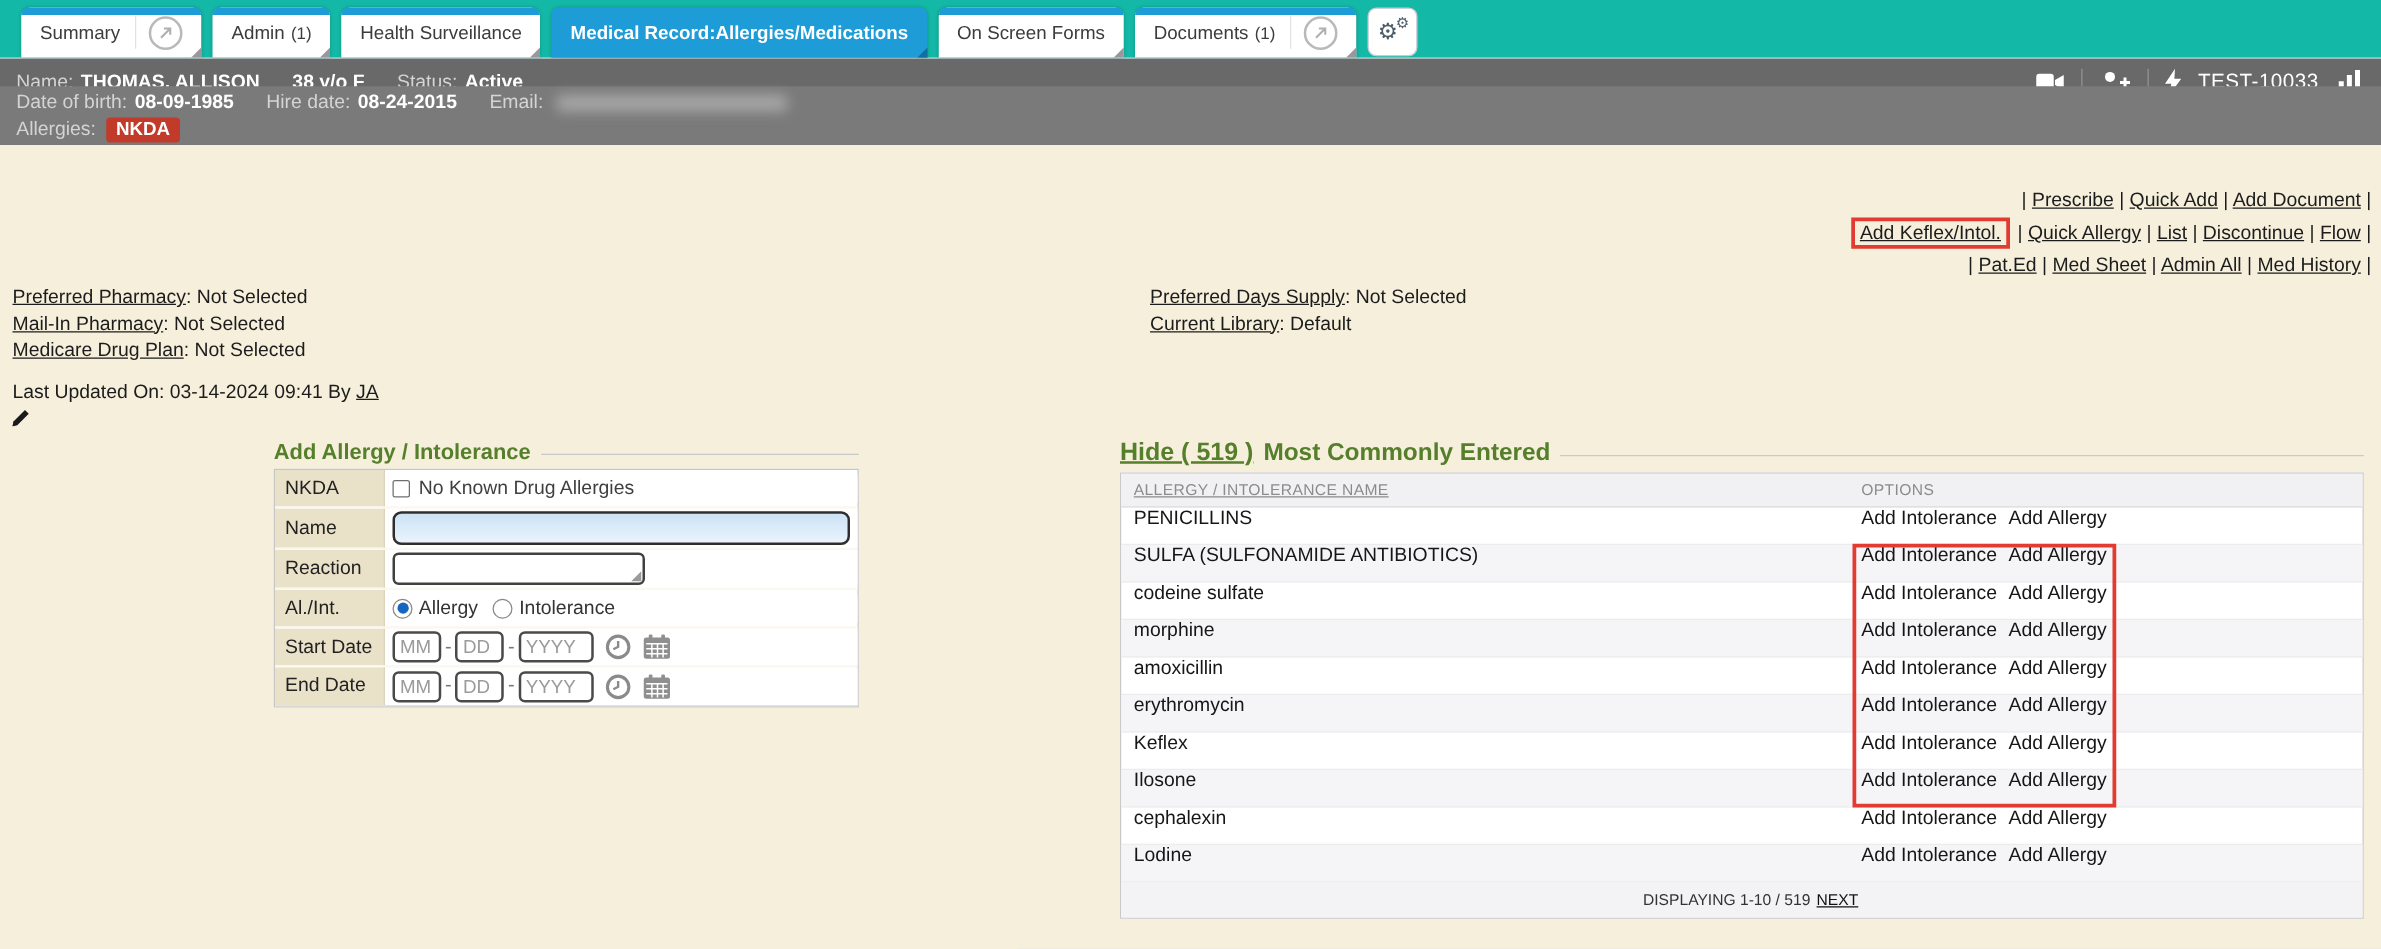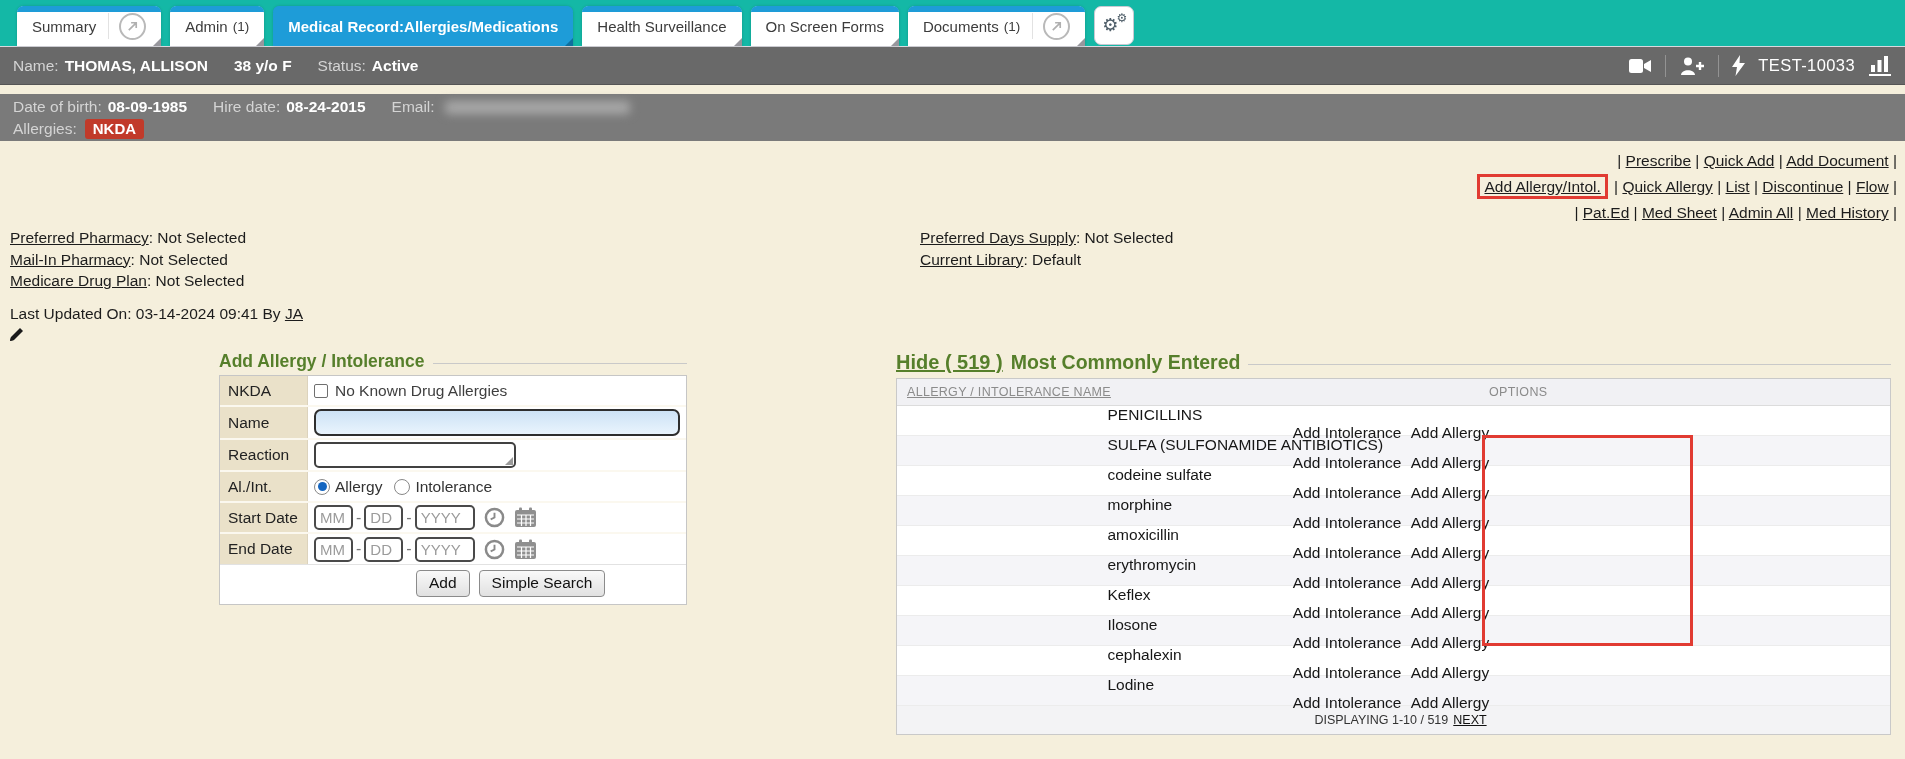--- a/index.html
+++ b/index.html
@@ -24,21 +24,21 @@
             display:flex; align-items:center; justify-content:center; flex:0 0 auto; }
   .gearbtn { height:39px; width:40px; background:#fff; border:1px solid #c9c9d2; border-radius:7px;
              display:flex; align-items:center; justify-content:center; margin-bottom:1px; cursor:pointer; }
   .gearbtn .gears { position:relative; width:24px; height:24px; color:#4e5d68; }
   .gearbtn .g1 { position:absolute; left:0; top:2px; font-size:18px; line-height:18px; }
   .gearbtn .g2 { position:absolute; right:-1px; top:-2px; font-size:12px; line-height:12px; }
 
   
   .hdr1 { position:absolute; top:47px; left:0; width:100%; height:38px; background:#696969;
           border-bottom:1px solid #555; display:flex; align-items:center; padding:0 13px; font-size:15.5px; }
-  .hdr2 { position:absolute; top:94px; left:0; width:100%; height:47px; background:#7a7a7a;
+  .hdr2 { position:absolute; top:69px; left:0; width:100%; height:47px; background:#7a7a7a;
           padding:2px 13px 0; font-size:15.5px; }
   .hdr2 .hline { height:22px; display:flex; align-items:center; }
   .hlabel { color:#d4d4d4; margin-right:6px; }
   .hval { color:#fff; font-weight:bold; margin-right:26px; }
   .hdr-right { margin-left:auto; display:flex; align-items:center; gap:13px; }
   .vsep { width:1px; height:22px; background:#939393; }
   .rec-id { color:#fff; font-size:16.5px; letter-spacing:.4px; }
   .nkda-badge { display:inline-block; background:var(--c-alert,#c13a2a); color:#fff; font-weight:bold;
                 padding:1px 8px 2px; border-radius:3px; margin-left:2px; font-size:15px; }
   .email-blur { display:inline-block; width:185px; height:13px; background:#a8a8a8;
@@ -104,22 +104,22 @@
   .panel { position:absolute; left:896px; top:351px; width:995px; }
   .hide-link { color:var(--c-green,#567f2b); font-weight:bold; font-size:20px;
                text-decoration:underline; cursor:pointer; white-space:nowrap; }
   .panel-title { color:var(--c-green,#567f2b); font-weight:bold; font-size:19.5px; white-space:nowrap; }
   .ctable { position:relative; margin-top:4px; border:1px solid #c9c9c9; background:#fff; }
   .thead { display:flex; align-items:center; height:27px; background:#f1f1f4;
            border-bottom:1px solid #dcdcdc; font-size:12.5px; color:#8b8b8b; letter-spacing:.3px; }
   .col-name { width:592px; padding-left:10px; flex:0 0 auto; }
   .col-opts { flex:1; }
   .thead .col-name span { text-decoration:underline; cursor:pointer; }
-  .trow { display:flex; align-items:center; height:30px; border-bottom:1px solid #ececec;
-          font-size:15.5px; color:#161616;flex-direction:column; }
+  .trow { display:flex; height:30px; border-bottom:1px solid #ececec;
+          font-size:15.5px; color:#161616; }
   .trow:nth-child(even) { background:#f5f5f8; }
   .opt-link { cursor:pointer; margin-right:5px; }
   .tfoot { display:flex; align-items:center; justify-content:center; height:28px; background:#f3f3f5;
            font-size:12.5px; color:#333; gap:5px;padding-left:14px; }
   .tfoot .next { text-decoration:underline; cursor:pointer; color:#111; }
   .red-overlay { position:absolute; left:585px; top:56px; width:211px; height:211px;
                  border:3px solid var(--c-hl,#e13b32); pointer-events:none; }
 </style>
 </head>
 <body>
@@ -134,25 +134,25 @@
           <span class="popout">
             <svg width="13" height="13" viewBox="0 0 14 14">
               <path d="M3 11 L11 3 M5.5 3 H11 V8.5" fill="none" stroke="#b0b0b0" stroke-width="1.8"></path>
             </svg>
           </span>
         </div>
         <div class="tab">
           <span class="tlabel">Admin</span>
           <span class="badge">(1)</span>
         </div>
+        <div class="tab">
+          <span class="tlabel">Health Surveillance</span>
+        </div>
         <div class="tab active">
           <span class="tlabel">Medical Record:Allergies/Medications</span>
-        </div>
-        <div class="tab">
-          <span class="tlabel">Health Surveillance</span>
         </div>
         <div class="tab">
           <span class="tlabel">On Screen Forms</span>
         </div>
         <div class="tab">
           <span class="tlabel">Documents</span>
           <span class="badge">(1)</span>
           <span class="tab-sep"></span>
           <span class="popout">
             <svg width="13" height="13" viewBox="0 0 14 14">
@@ -218,21 +218,21 @@
       <span class="email-blur"></span>
     </div>
     <div class="hline">
       <span class="hlabel">Allergies:</span>
       <span class="nkda-badge">NKDA</span>
     </div>
   </div>
 
   <div class="actions" id="actions-slot">
       <div class="arow"><span class="apipe">| </span><span class="alink">Prescribe</span><span class="apipe"> | </span><span class="alink">Quick Add</span><span class="apipe"> | </span><span class="alink">Add Document</span><span class="apipe"> |</span></div>
-      <div class="arow"><span class="alink boxed">Add Allergy/Intol.</span><span class="apipe"> | </span><span class="alink">Quick Allergy</span><span class="apipe"> | </span><span class="alink">List</span><span class="apipe"> | </span><span class="alink">Discontinue</span><span class="apipe"> | </span><span class="alink">Flow</span><span class="apipe"> |</span></div>
+      <div class="arow"><span class="alink boxed">Add Keflex/Intol.</span><span class="apipe"> | </span><span class="alink">Quick Allergy</span><span class="apipe"> | </span><span class="alink">List</span><span class="apipe"> | </span><span class="alink">Discontinue</span><span class="apipe"> | </span><span class="alink">Flow</span><span class="apipe"> |</span></div>
       <div class="arow"><span class="apipe">| </span><span class="alink">Pat.Ed</span><span class="apipe"> | </span><span class="alink">Med Sheet</span><span class="apipe"> | </span><span class="alink">Admin All</span><span class="apipe"> | </span><span class="alink">Med History</span><span class="apipe"> |</span></div>
     </div>
 
   <div class="info info-left" id="info-left-slot">
       <div class="iline"><span class="ilabel">Preferred Pharmacy</span><span class="ival">: Not Selected</span></div>
       <div class="iline"><span class="ilabel">Mail-In Pharmacy</span><span class="ival">: Not Selected</span></div>
       <div class="iline"><span class="ilabel">Medicare Drug Plan</span><span class="ival">: Not Selected</span></div>
     </div>
   <div class="info info-mid" id="info-mid-slot">
       <div class="iline"><span class="ilabel">Preferred Days Supply</span><span class="ival">: Not Selected</span></div>
@@ -329,24 +329,20 @@
           <span class="dicon">
             <svg width="23" height="21" viewBox="0 0 23 21">
                 <rect x="1" y="3" width="21" height="17" rx="2" fill="#8f8f8f"></rect>
                 <rect x="5" y="0.5" width="3" height="5" rx="1" fill="#8f8f8f"></rect>
                 <rect x="15" y="0.5" width="3" height="5" rx="1" fill="#8f8f8f"></rect>
                 <path d="M3 8 H20 M3 12 H20 M3 16 H20 M7.5 8 V19 M12 8 V19 M16.5 8 V19" stroke="#fff" stroke-width="1.2"></path>
               </svg>
           </span>
         </div>
       </div>
-      <div class="btnrow">
-        <button class="fbtn">Add</button>
-        <button class="fbtn">Simple Search</button>
-      </div>
     </div>
   </div>
 
   <div class="panel">
     <div class="legend-row">
       <span class="hide-link">Hide ( 519 )</span>
       <span class="panel-title">Most Commonly Entered</span>
       <span class="legend-line"></span>
     </div>
     <div class="ctable">

